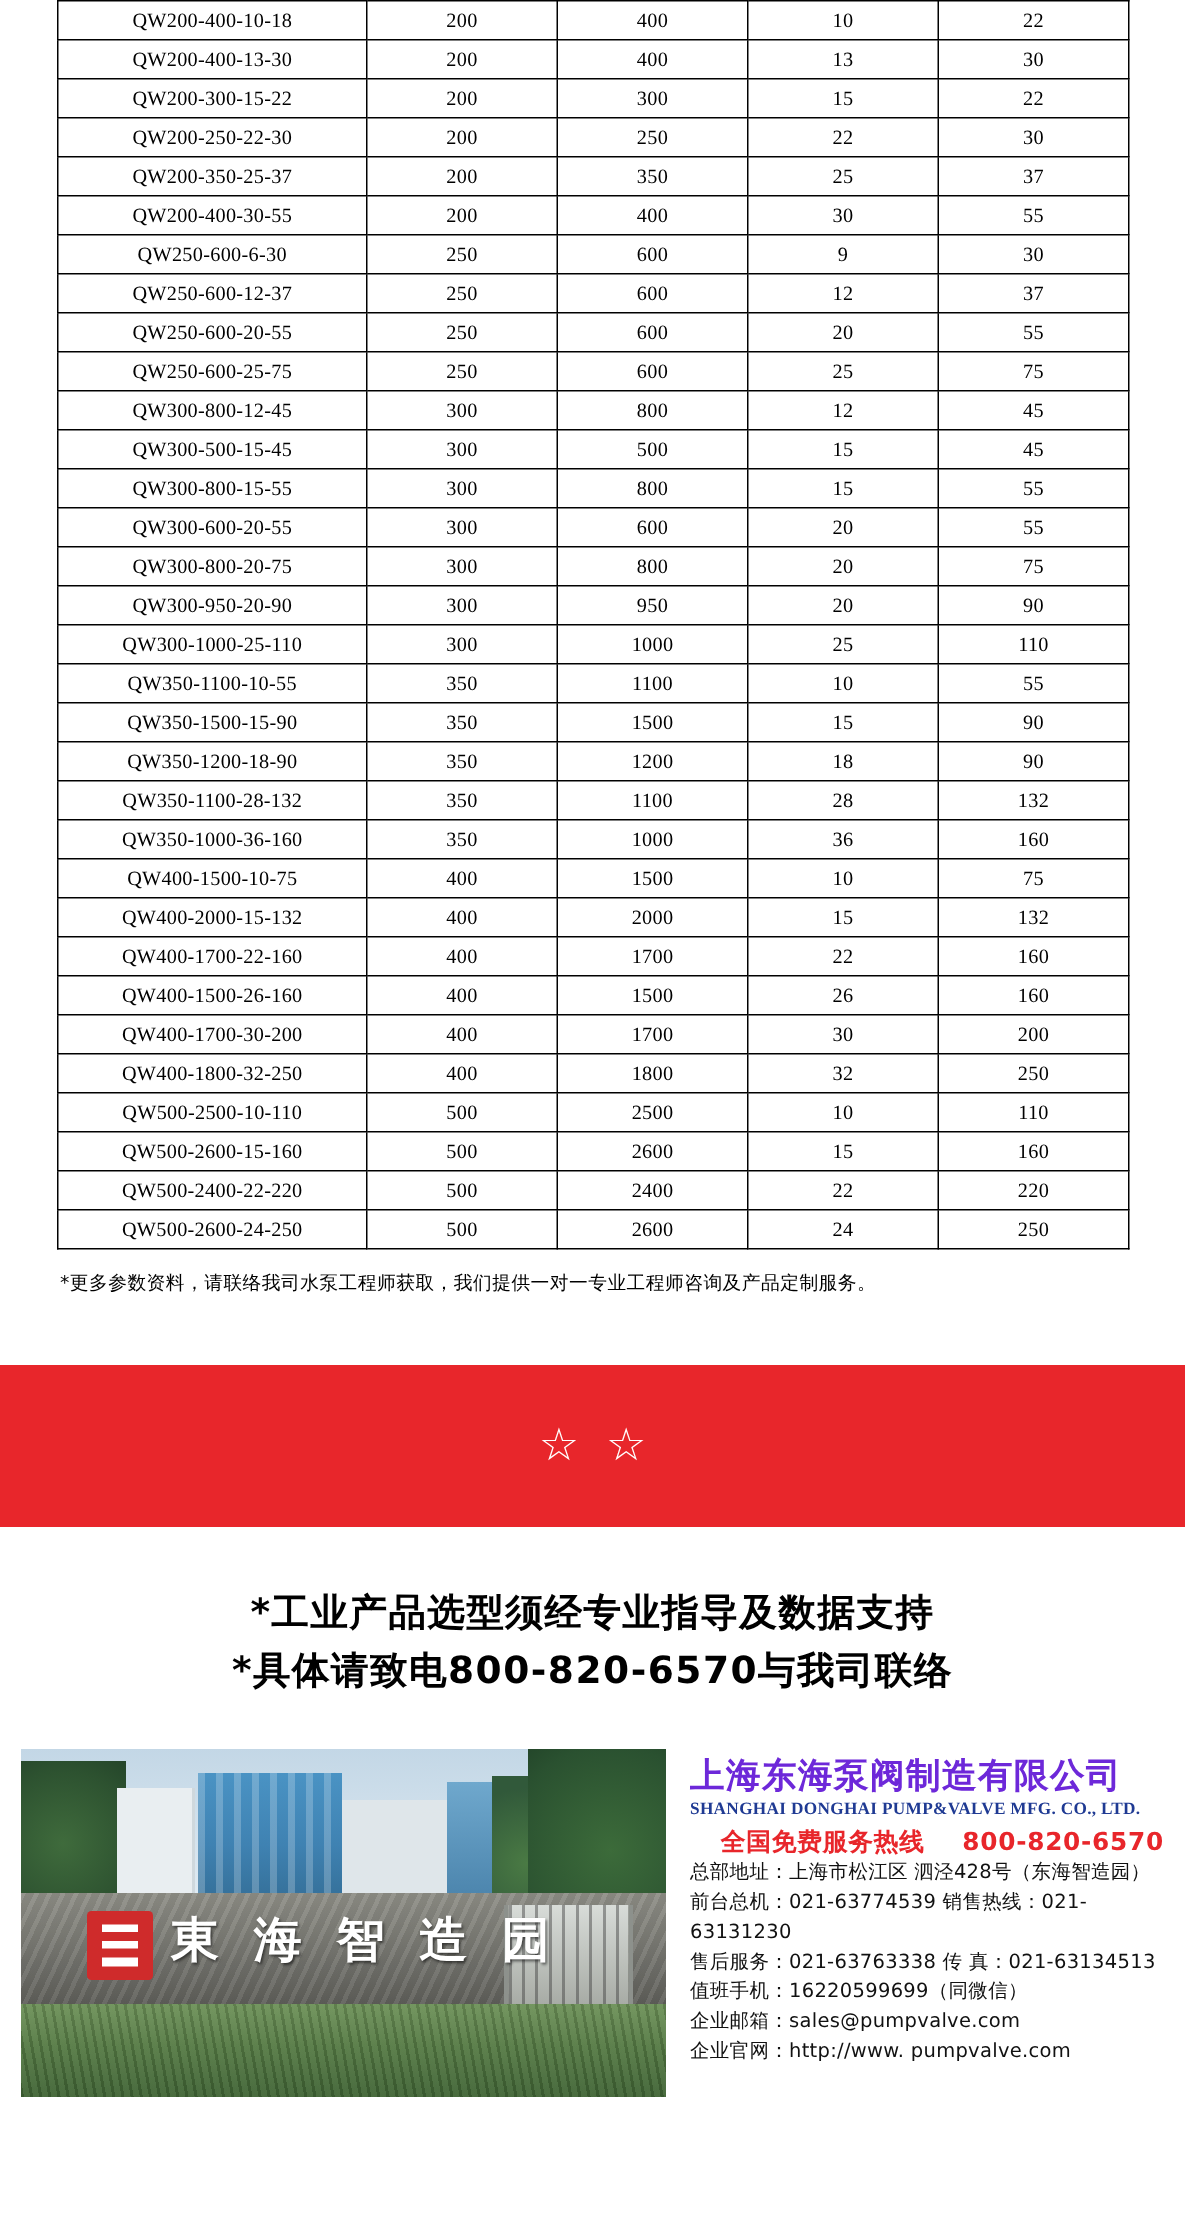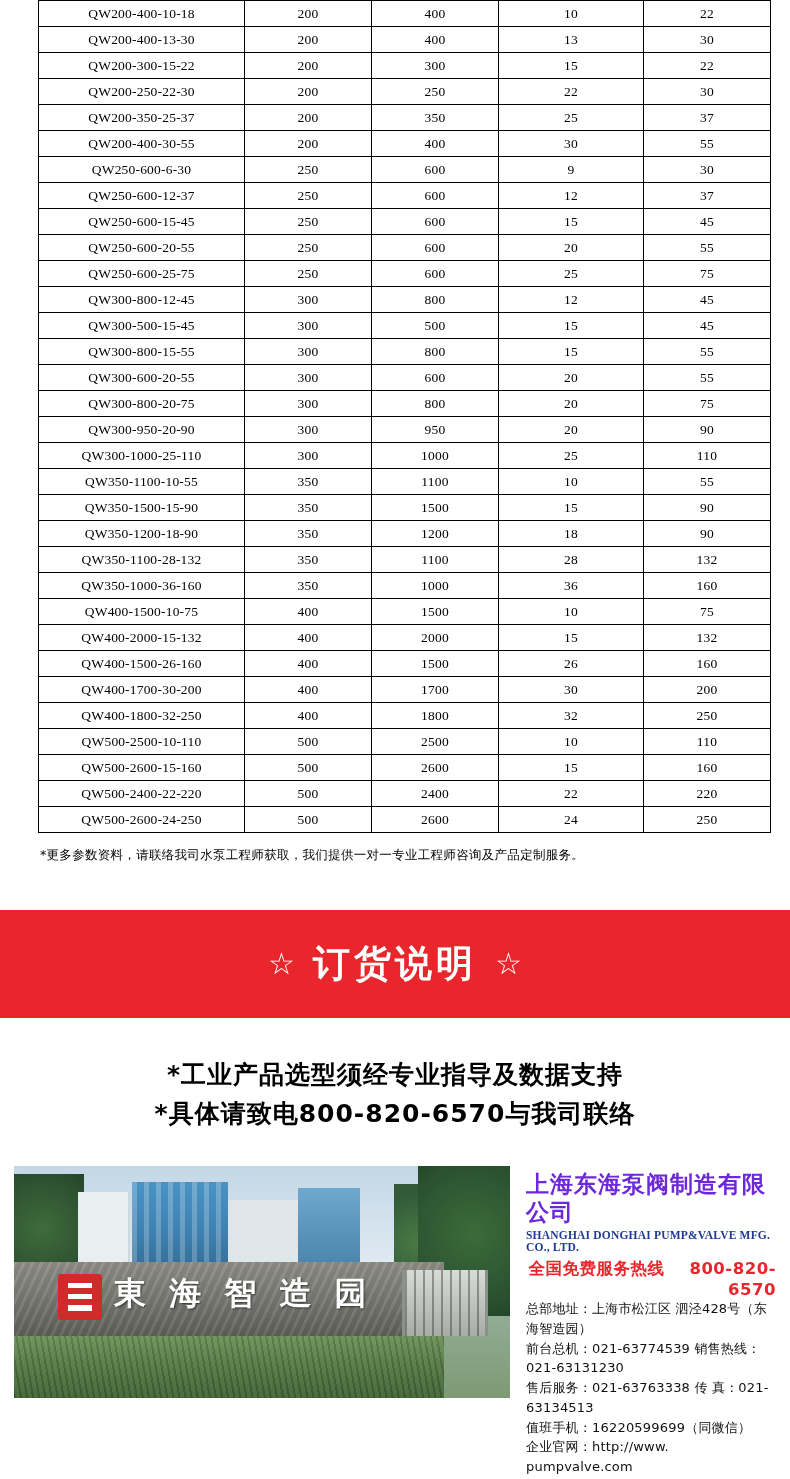--- a/index.html
+++ b/index.html
@@ -31,21 +31,21 @@
     font-size: 13.5px;
     font-family: "Liberation Serif", serif;
     letter-spacing: 0.2px;
     padding: 0 2px;
   }
   table.spec td.model {
     width: 206px;
   }
   table.spec td.c2 { width: 127px; }
   table.spec td.c3 { width: 127px; }
-  table.spec td.c4 { width: 145px; }
+  table.spec td.c4 { width: 127px; }
   table.spec td.c5 { width: 127px; }
 
   .note {
     padding: 14px 40px 0 40px;
     font-size: 12.5px;
     font-family: "DejaVu Sans", sans-serif;
     color: #000;
     letter-spacing: 0.3px;
   }
 
@@ -92,21 +92,21 @@
   }
 
   
   .footer {
     display: flex;
     align-items: flex-start;
     padding: 4px 14px 18px 14px;
     gap: 16px;
   }
   .photo {
-    width: 496px;
+    width: 430px;
     height: 232px;
     position: relative;
     overflow: hidden;
     border: 0;
     background: linear-gradient(#b8cfe0 0%, #cfe0ec 38%, #9fb9ad 39%, #7d9a74 100%);
     flex: none;
   }
   
   .ph-sky { position:absolute; left:0; top:0; width:430px; height:96px;
             background: linear-gradient(#c3d7e6, #dfeaf2); }
@@ -248,27 +248,20 @@
             <td class="c5">30</td>
           </tr>
           <tr>
             <td class="model">QW250-600-12-37</td>
             <td class="c2">250</td>
             <td class="c3">600</td>
             <td class="c4">12</td>
             <td class="c5">37</td>
           </tr>
           <tr>
-            <td class="model">QW250-600-15-45</td>
-            <td class="c2">250</td>
-            <td class="c3">600</td>
-            <td class="c4">15</td>
-            <td class="c5">45</td>
-          </tr>
-          <tr>
             <td class="model">QW250-600-20-55</td>
             <td class="c2">250</td>
             <td class="c3">600</td>
             <td class="c4">20</td>
             <td class="c5">55</td>
           </tr>
           <tr>
             <td class="model">QW250-600-25-75</td>
             <td class="c2">250</td>
             <td class="c3">600</td>
@@ -367,20 +360,27 @@
             <td class="c5">75</td>
           </tr>
           <tr>
             <td class="model">QW400-2000-15-132</td>
             <td class="c2">400</td>
             <td class="c3">2000</td>
             <td class="c4">15</td>
             <td class="c5">132</td>
           </tr>
           <tr>
+            <td class="model">QW400-1700-22-160</td>
+            <td class="c2">400</td>
+            <td class="c3">1700</td>
+            <td class="c4">22</td>
+            <td class="c5">160</td>
+          </tr>
+          <tr>
             <td class="model">QW400-1500-26-160</td>
             <td class="c2">400</td>
             <td class="c3">1500</td>
             <td class="c4">26</td>
             <td class="c5">160</td>
           </tr>
           <tr>
             <td class="model">QW400-1700-30-200</td>
             <td class="c2">400</td>
             <td class="c3">1700</td>
@@ -424,21 +424,20 @@
           </tr>
         </tbody>
     </table>
   </div>
 
   <div class="note">*更多参数资料，请联络我司水泵工程师获取，我们提供一对一专业工程师咨询及产品定制服务。</div>
 
   <div class="banner">
     <div class="banner-inner">
       <span class="banner-star">☆</span>
-      <span class="banner-title">订货说明</span>
       <span class="banner-star">☆</span>
     </div>
   </div>
 
   <div class="callouts">
     <div class="callout">*工业产品选型须经专业指导及数据支持</div>
     <div class="callout">*具体请致电800-820-6570与我司联络</div>
   </div>
 
   <div class="footer">
@@ -467,19 +466,19 @@
       <div class="hotline">
         <span>全国免费服务热线</span>
         &nbsp;&nbsp;
         <span>800-820-6570</span>
       </div>
       <div id="contacts">
           <div class="contact-line">总部地址：上海市松江区  泗泾428号（东海智造园）</div>
           <div class="contact-line">前台总机：021-63774539   销售热线：021-63131230</div>
           <div class="contact-line">售后服务：021-63763338   传    真：021-63134513</div>
           <div class="contact-line">值班手机：16220599699（同微信）</div>
+          <div class="contact-line">企业邮箱：sales@pumpvalve.com</div>
           <div class="contact-line">企业官网：http://www. pumpvalve.com</div>
-          <div class="contact-line">企业邮箱：sales@pumpvalve.com</div>
         </div>
     </div>
 
   </div>
 </div>
 
 </body></html>

